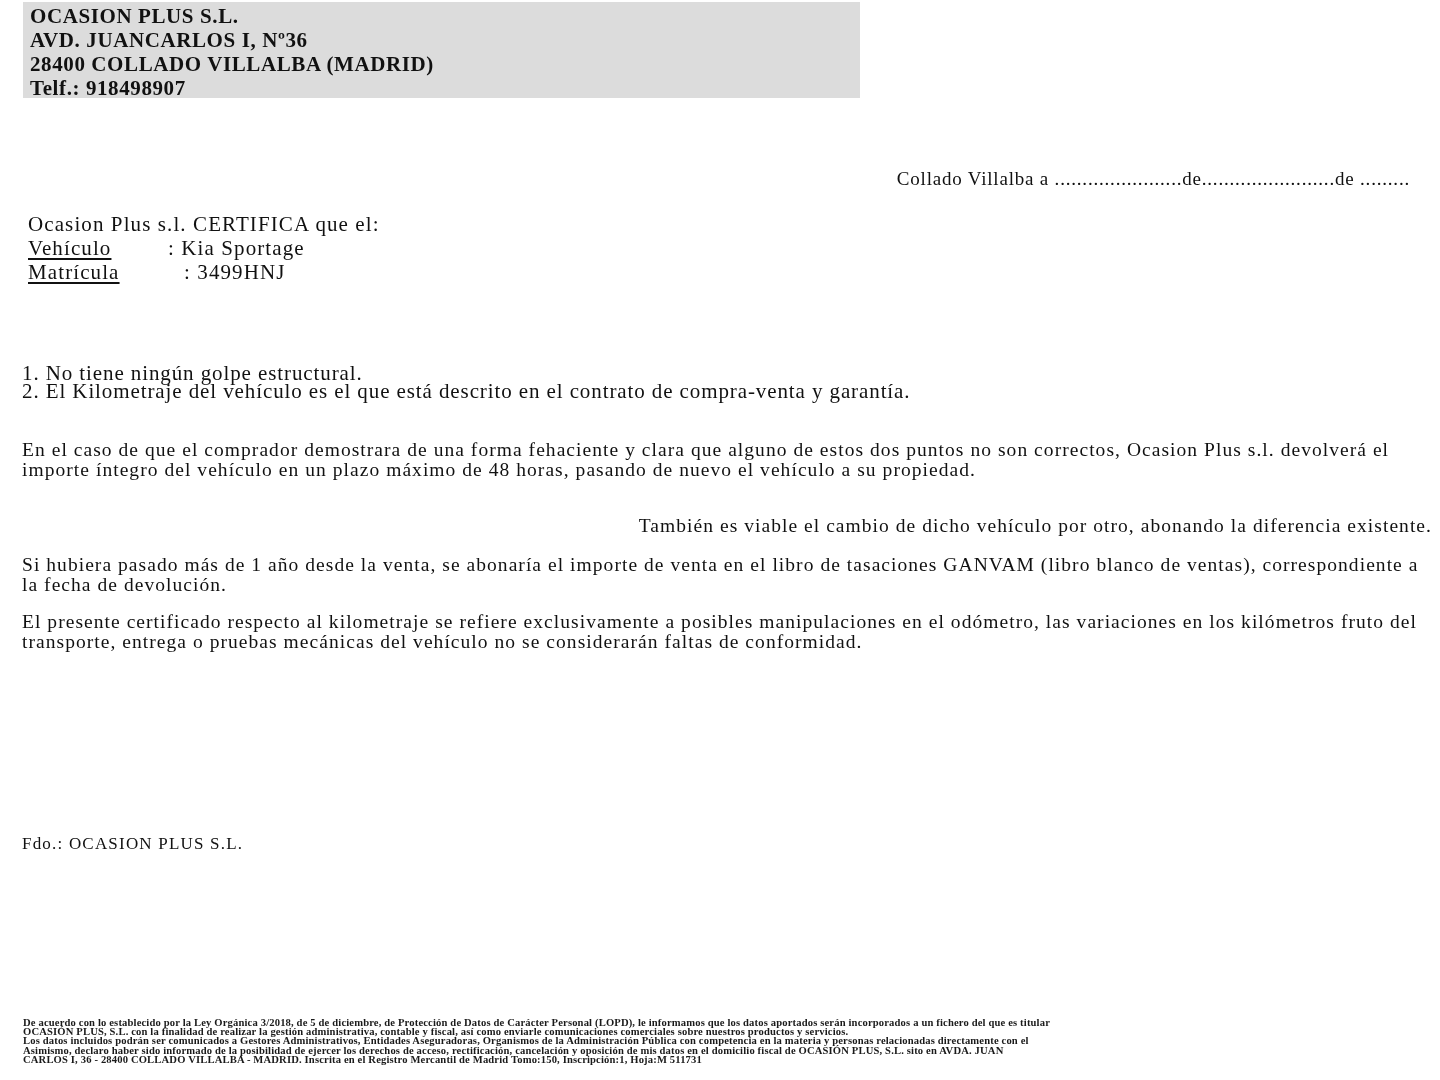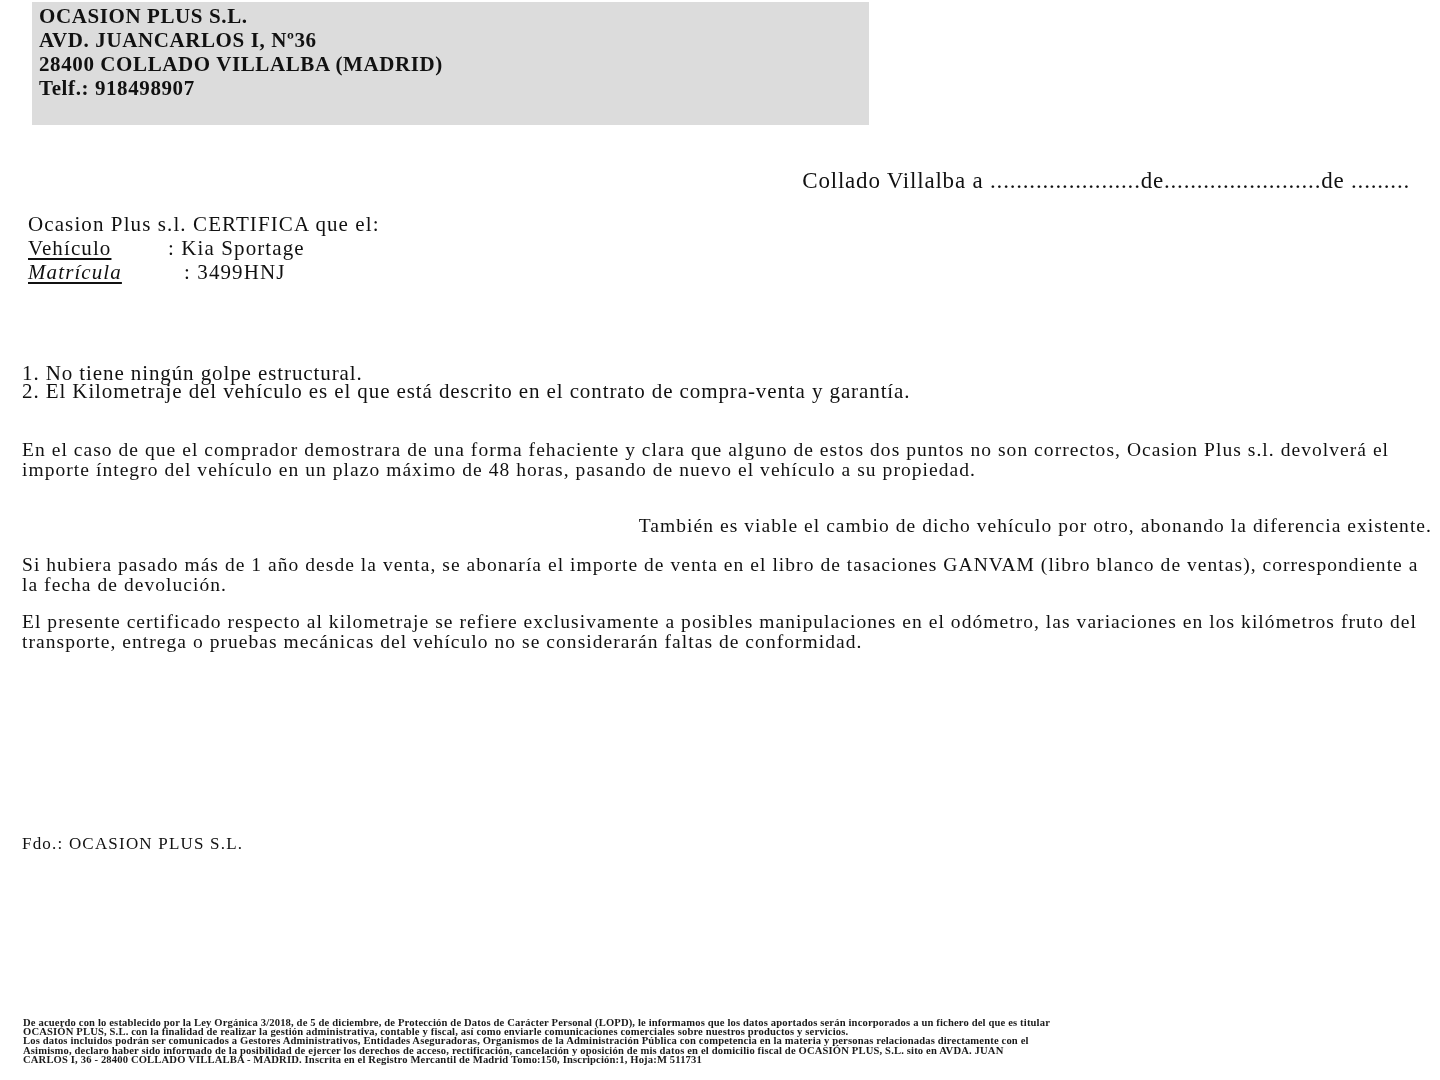--- a/index.html
+++ b/index.html
@@ -10,61 +10,61 @@
     body {
       width: 1440px;
       height: 1080px;
       position: relative;
       overflow: hidden;
       font-family: "Liberation Serif", "DejaVu Serif", serif;
       color: #111111;
     }
     .header-box {
       position: absolute;
-      left: 32px;
+      left: 23px;
       top: 2px;
       width: 837px;
-      height: 123px;
+      height: 96px;
       background: #dcdcdc;
       box-sizing: border-box;
       padding: 2px 0 0 7px;
     }
     .header-line {
       font-weight: bold;
       font-size: 21px;
       line-height: 24px;
       letter-spacing: 0.6px;
       white-space: nowrap;
     }
     .date-line {
       position: absolute;
       right: 30px;
       top: 168px;
-      font-size: 23px;
+      font-size: 19px;
       letter-spacing: 0.8px;
       white-space: nowrap;
     }
     .cert-block {
       position: absolute;
       left: 28px;
       top: 212px;
       font-size: 21px;
       line-height: 24px;
       letter-spacing: 1.1px;
     }
     .cert-row {
       white-space: nowrap;
     }
     .cert-label {
       display: inline-block;
       text-decoration: underline;
       text-underline-offset: 3px;
     }
     .cert-label.veh { width: 140px; }
-    .cert-label.mat { width: 156px; font-style: italic; }
+    .cert-label.mat { width: 156px; }
     .cert-value {
       display: inline;
     }
     .list-item {
       position: absolute;
       left: 22px;
       font-size: 21px;
       white-space: nowrap;
       letter-spacing: 0.9px;
     }

